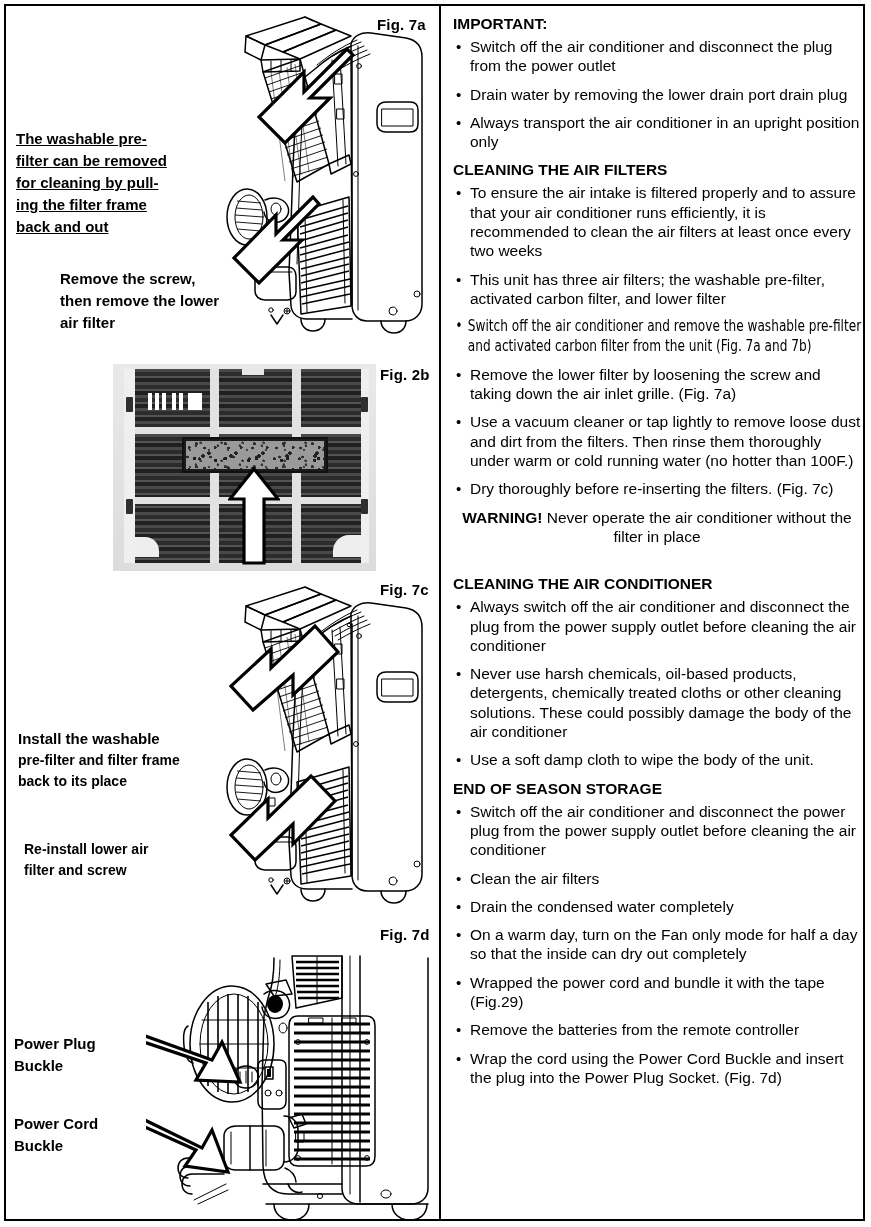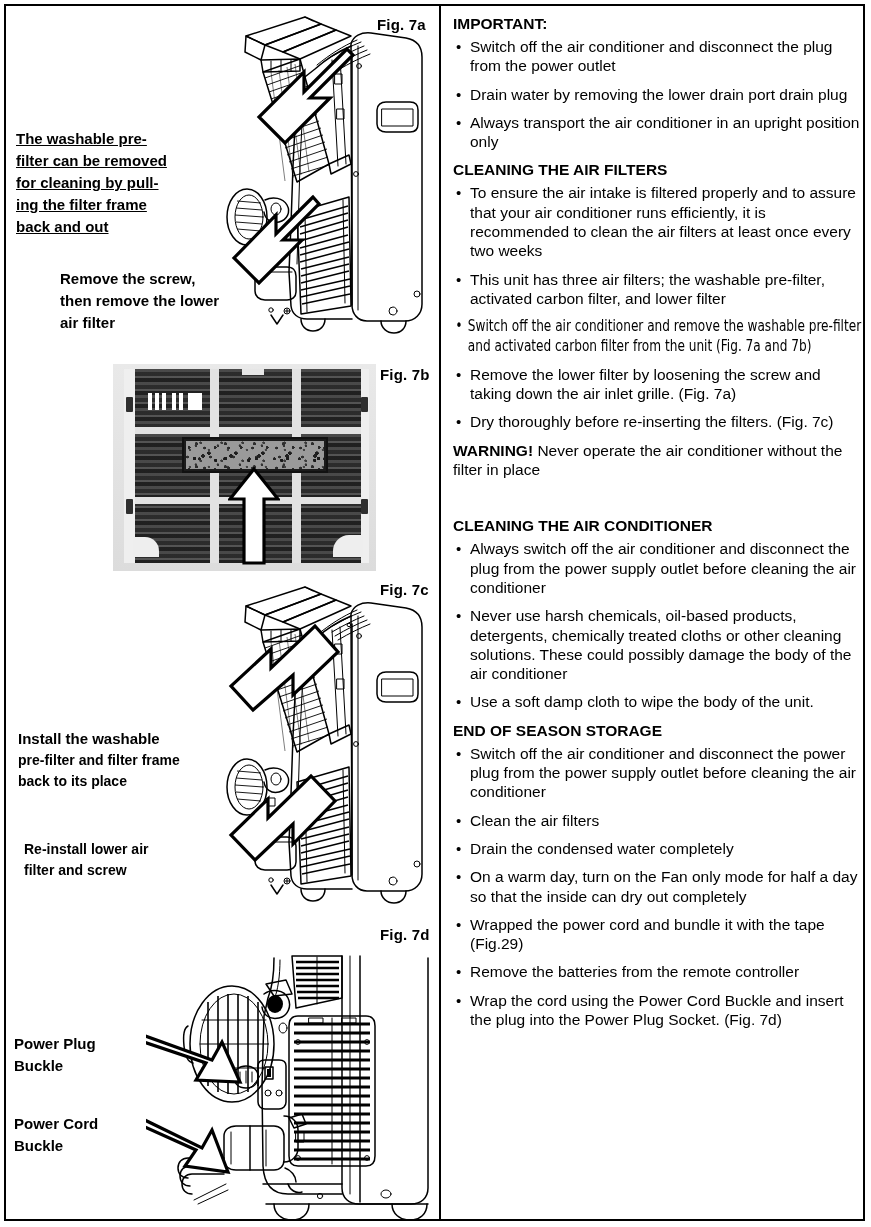--- a/index.html
+++ b/index.html
@@ -155,23 +155,23 @@
   .rc-bullet.condensed{
     font-family:"Liberation Sans Narrow","DejaVu Sans Condensed","Liberation Sans",sans-serif;
     font-stretch:condensed;
     font-size:15.5px;
     transform:scaleX(.87);
     transform-origin:left center;
     width:115%;
   }
   .rc-para{
     font-size:15.5px;line-height:19.3px;
-    margin-bottom:9px;
     padding-left:0;
     text-indent:0;
+    text-align:center;
   }
   .rc-para .lead{font-weight:bold;}
   .gap-lg{height:28px;}
 </style>
 </head>
 <body>
 
 <div class="page">
   <div class="col-divider"></div>
 
@@ -297,21 +297,21 @@
         <ellipse class="ln-thin" cx="158" cy="52" rx="2.4" ry="2.4"></ellipse>
         <ellipse class="ln-thin" cx="155" cy="160" rx="2.4" ry="2.4"></ellipse>
         <ellipse class="ln-thin" cx="216" cy="280" rx="3" ry="3"></ellipse>
 
         <path class="ar" d="M146 35 L103 78 L103 58 L58 103 L84 129 L129 84 L109 84 L152 41 Z"></path>
 
         <path class="ar" d="M112 183 L75 220 L75 201 L33 244 L58 269 L101 226 L82 226 L118 190 Z"></path>
       </svg>
     </div>
 
-    <div class="fig-label" style="left:374px;top:360px;">Fig. 7b</div>
+    <div class="fig-label" style="left:374px;top:360px;">Fig. 2b</div>
 
     <div class="photo">
       <div class="frame-outer"></div>
       <div class="grille">
         <div class="fins"></div>
         <div class="rib r1"></div>
         <div class="rib r2"></div>
         <div class="band b1"></div>
         <div class="band b2"></div>
         <div class="sidebar-l"></div>
@@ -568,20 +568,21 @@
     <div class="rc-bullet">Switch off the air conditioner and disconnect the plug from the power outlet</div>
     <div class="rc-bullet">Drain water by removing the lower drain port drain plug</div>
     <div class="rc-bullet">Always transport the air conditioner in an upright position only</div>
 
     <div class="rc-head">CLEANING THE AIR FILTERS</div>
 
     <div class="rc-bullet">To ensure the air intake is filtered properly and to assure that your air conditioner runs efficiently, it is recommended to clean the air filters at least once every two weeks</div>
     <div class="rc-bullet">This unit has three air filters; the washable pre-filter, activated carbon filter, and lower filter</div>
     <div class="rc-bullet condensed">Switch off the air conditioner and remove the washable pre-filter and activated carbon filter from the unit (Fig. 7a and 7b)</div>
     <div class="rc-bullet">Remove the lower filter by loosening the screw and taking down the air inlet grille. (Fig. 7a)</div>
+    <div class="rc-bullet">Use a vacuum cleaner or tap lightly to remove loose dust and dirt from the filters. Then rinse them thoroughly under warm or cold running water (no hotter than 100F.)</div>
     <div class="rc-bullet">Dry thoroughly before re-inserting the filters. (Fig. 7c)</div>
 
     <div class="rc-para" style="margin-top:6px;">
       <span class="lead">WARNING!</span><span> Never operate the air conditioner without the filter in place</span>
     </div>
 
     <div class="gap-lg"></div>
 
     <div class="rc-head">CLEANING THE AIR CONDITIONER</div>
 

